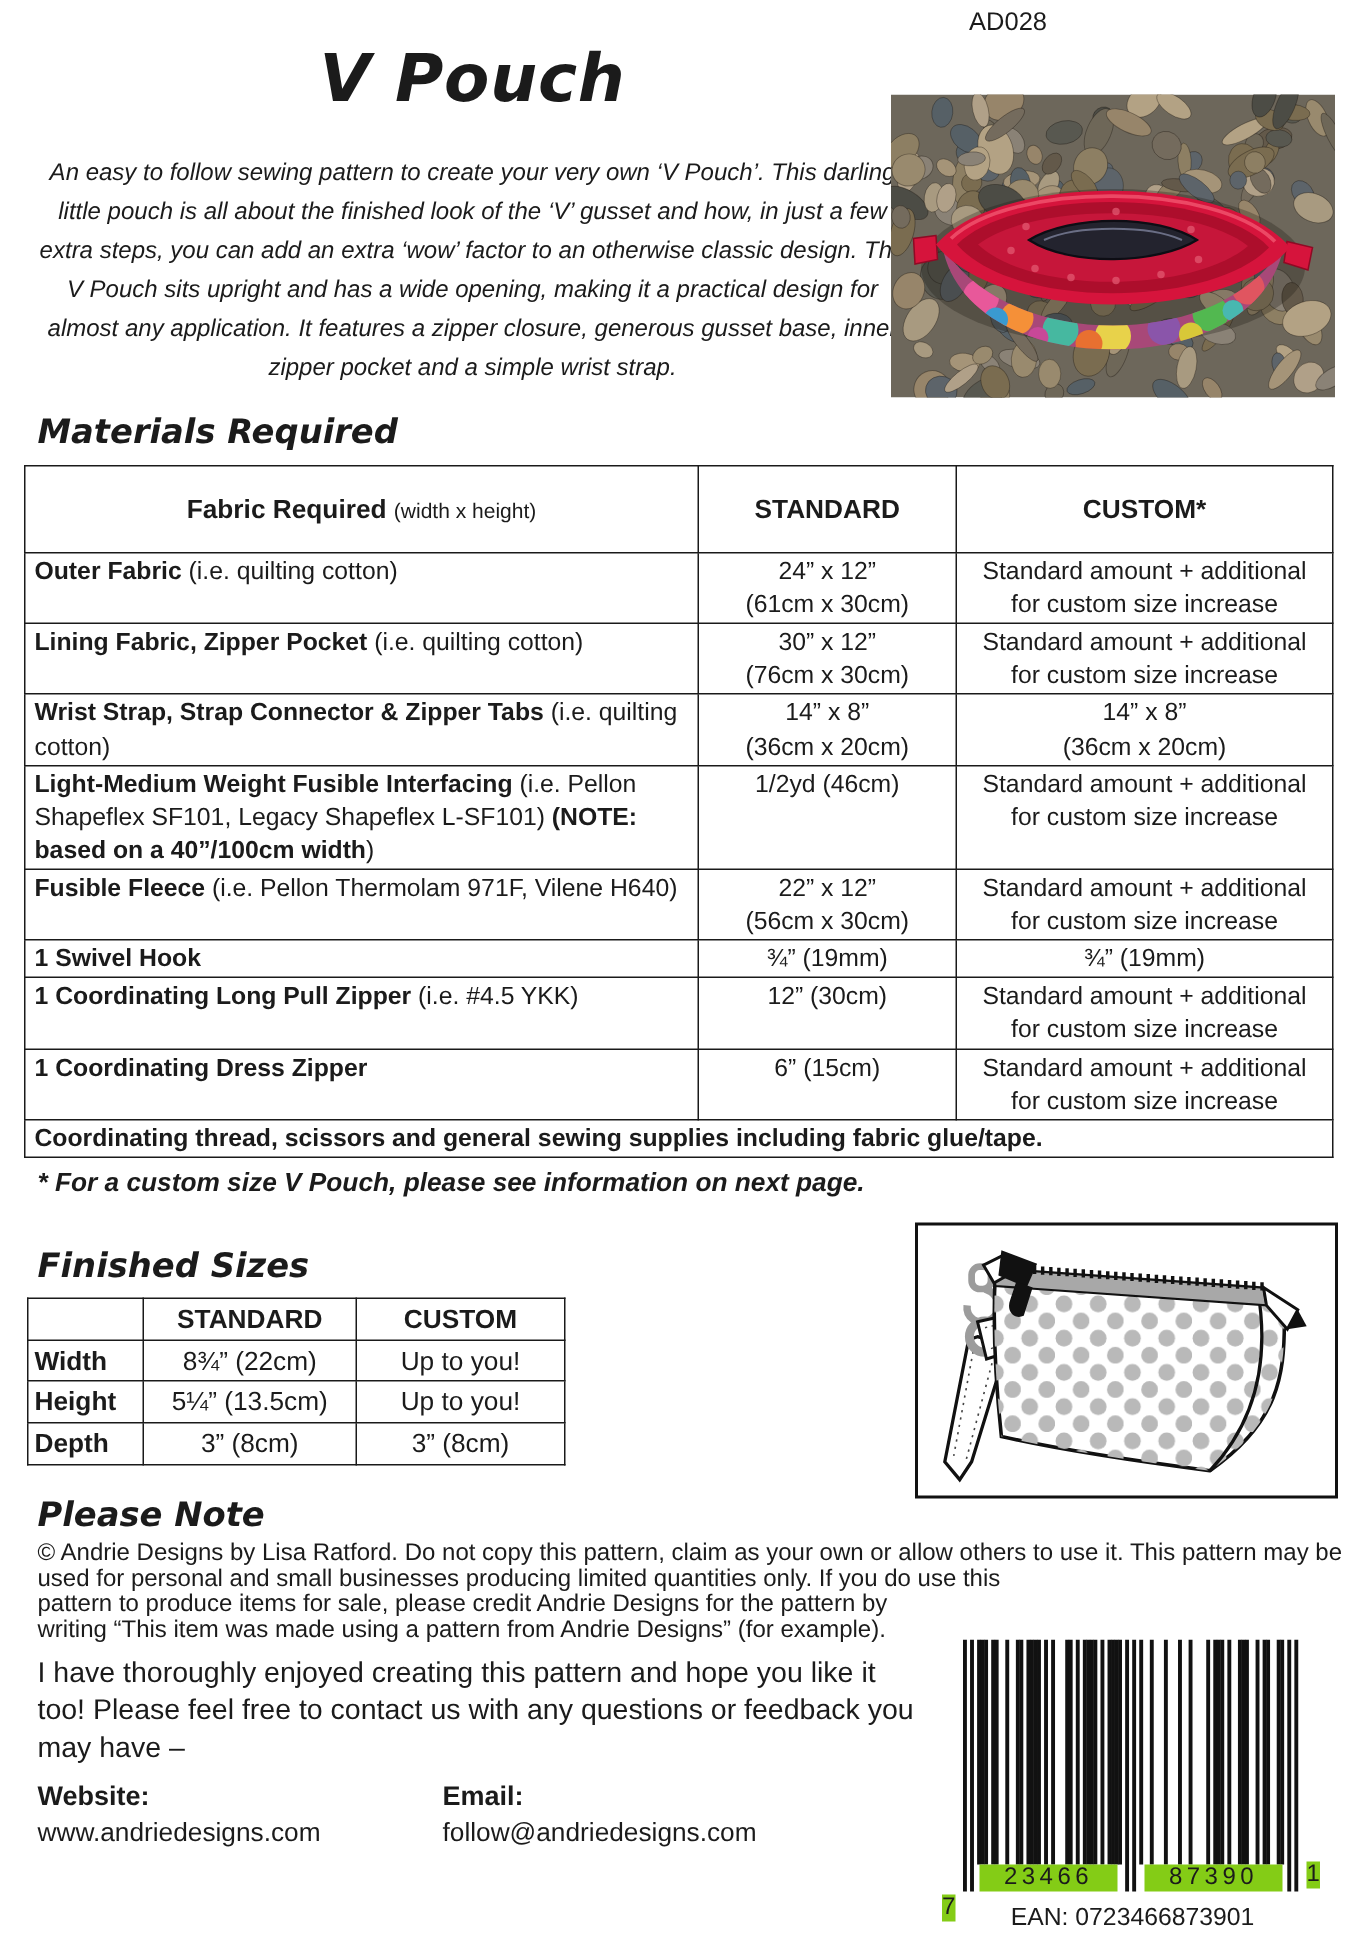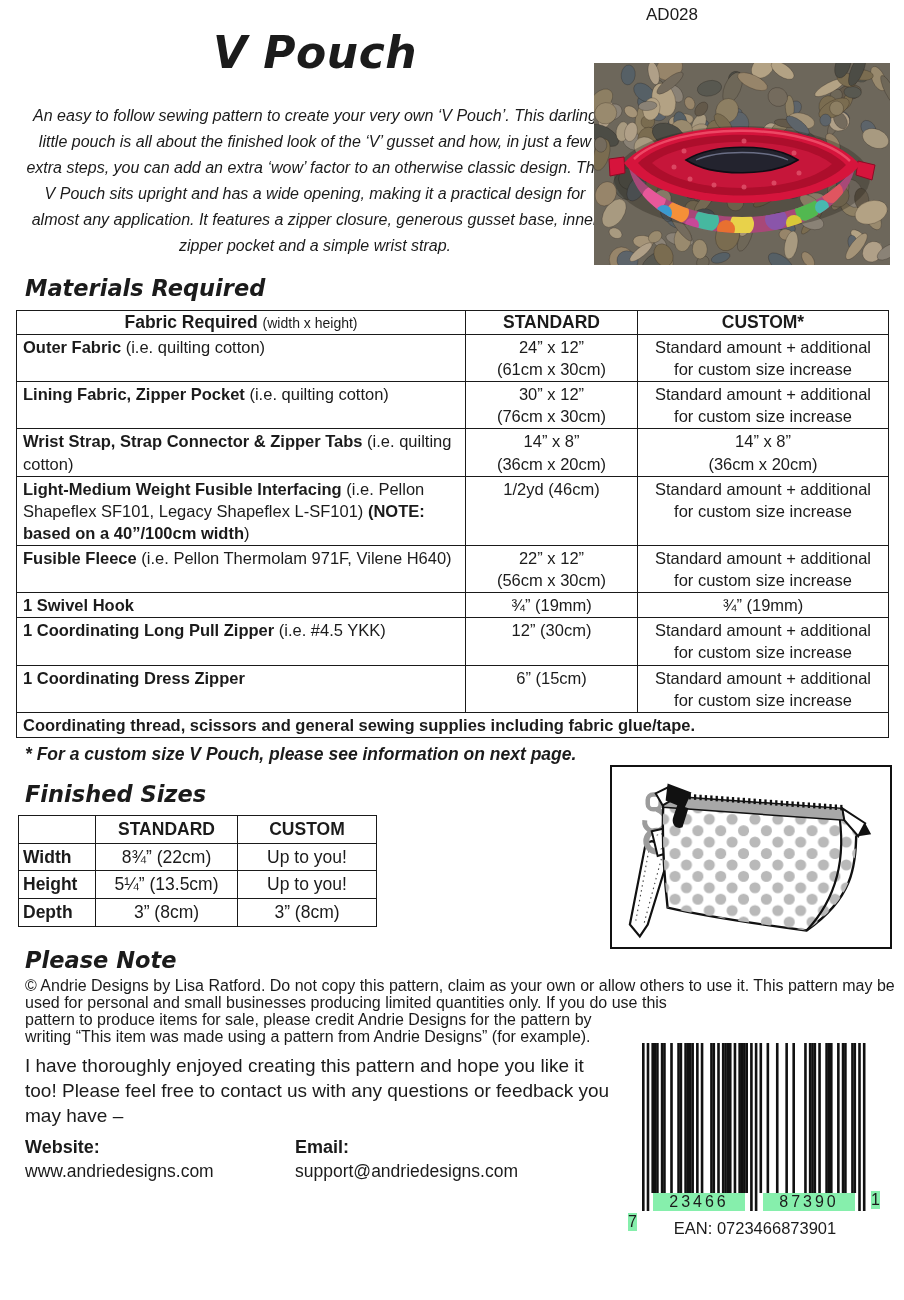--- a/index.html
+++ b/index.html
@@ -32,29 +32,29 @@
     margin:16px 0 0 9px; line-height:1.2;
   }
 
   table.materials {
     margin-top:8px; border-collapse:collapse; width:872px; table-layout:fixed;
   }
   table.materials th, table.materials td {
     border:1.6px solid #1a1a1a; font-size:16.5px; line-height:1.34;
     padding:1px 6px; vertical-align:top;
   }
-  table.materials th { font-size:17.5px; text-align:center; padding:0; }
+  table.materials th { font-size:17.5px; text-align:center; padding:17px; }
   th .hdr-note { font-size:14px; font-weight:normal; }
   td.c-val { text-align:center; white-space:pre-line; padding:1px 2px; }
   td.c-foot { font-weight:bold; padding:2px 6px; }
   .b { font-weight:bold; }
 
   .note { font-weight:bold; font-style:italic; font-size:17.5px; margin:6px 0 0 9px; }
 
-  .sizes-wrap { position:relative; margin-top:16px; height:156px; }
+  .sizes-wrap { position:relative; margin-top:32px; height:156px; }
   table.sizes { margin:7px 0 0 2px; border-collapse:collapse; table-layout:fixed; width:358px; }
   table.sizes th, table.sizes td {
     border:1.7px solid #1a1a1a; font-size:17.5px; line-height:1.3; padding:2px 4px;
   }
   table.sizes th { text-align:center; }
   td.sz-label { font-weight:bold; text-align:left; }
   td.sz-val { text-align:center; }
   .illus {
     position:absolute; left:594px; top:-16px; width:282px; height:184px;
     border:2.2px solid #111; background:#fff;
@@ -68,21 +68,21 @@
   .pn3 { width:585px; margin-top:8px; line-height:25px; font-size:19px; }
   .contacts { display:flex; margin:8px 0 0 9px; }
   .contact-col { width:270px; }
   .contact-label { font-weight:bold; font-size:18px; line-height:23px; }
   .contact-value { font-size:17.5px; line-height:25px; }
   .closing { margin:1px 0 0 9px; font-size:17.5px; line-height:22px; }
 
   .barcode { position:absolute; left:612px; top:96px; width:254px; }
   .barcode svg { display:block; }
   .bc-digit, .bc-group {
-    position:absolute; font-size:16px; line-height:18px; background:#86efac;
+    position:absolute; font-size:16px; line-height:18px; background:#84cc16;
   }
   .bc-group { letter-spacing:3px; text-align:center; width:92px; }
   .bc-ean { text-align:center; font-size:16.5px; margin-top:6px; width:254px; }
 </style>
 </head>
 <body>
 
 <div class="page">
 
   <div class="code">AD028</div>
@@ -508,21 +508,21 @@
     <p class="pn-p pn2">pattern to produce items for sale, please credit Andrie Designs for the pattern by writing “This item was made using a pattern from Andrie Designs” (for example).</p>
     <p class="pn-p pn3">I have thoroughly enjoyed creating this pattern and hope you like it too! Please feel free to contact us with any questions or feedback you may have –</p>
 
     <div class="contacts">
       <div class="contact-col">
         <div class="contact-label">Website:</div>
         <div class="contact-value">www.andriedesigns.com</div>
       </div>
       <div class="contact-col">
         <div class="contact-label">Email:</div>
-        <div class="contact-value">support@andriedesigns.com</div>
+        <div class="contact-value">follow@andriedesigns.com</div>
       </div>
     </div>
 
     <div class="barcode">
       <svg id="barcode-svg" width="254" height="170" viewBox="0 0 254 170">
           <rect x="14.00" y="0" width="2.60" height="168" fill="#111"></rect>
           <rect x="18.70" y="0" width="2.60" height="168" fill="#111"></rect>
           <rect x="23.40" y="0" width="2.60" height="150" fill="#111"></rect>
           <rect x="25.75" y="0" width="2.60" height="150" fill="#111"></rect>
           <rect x="28.10" y="0" width="2.60" height="150" fill="#111"></rect>

